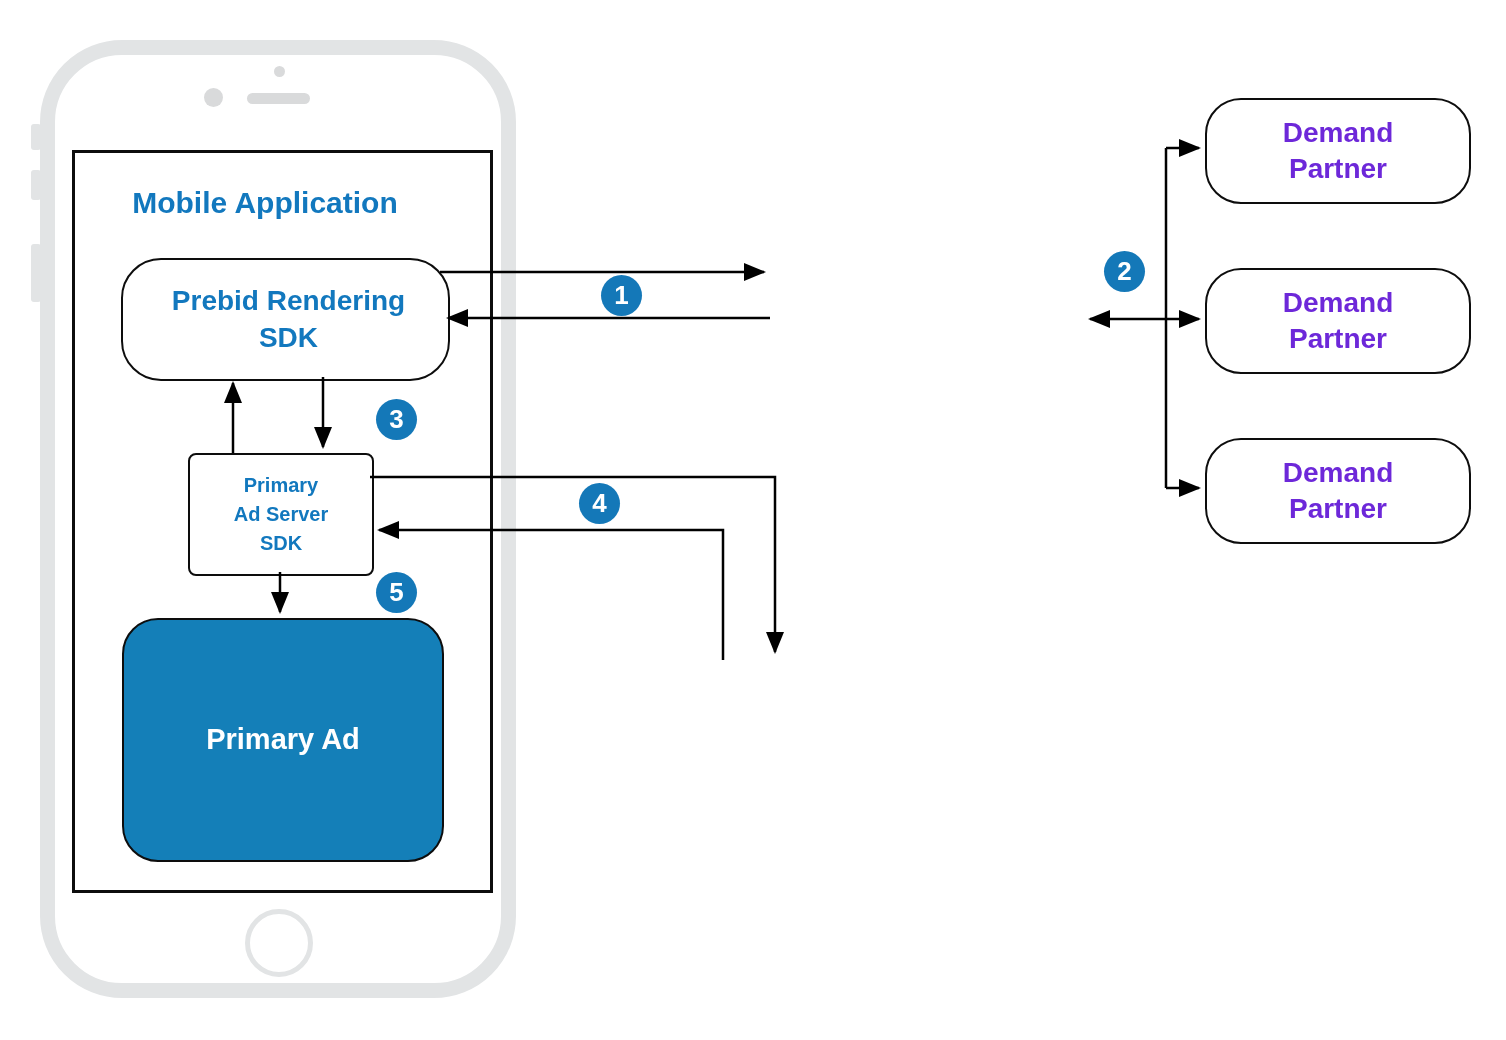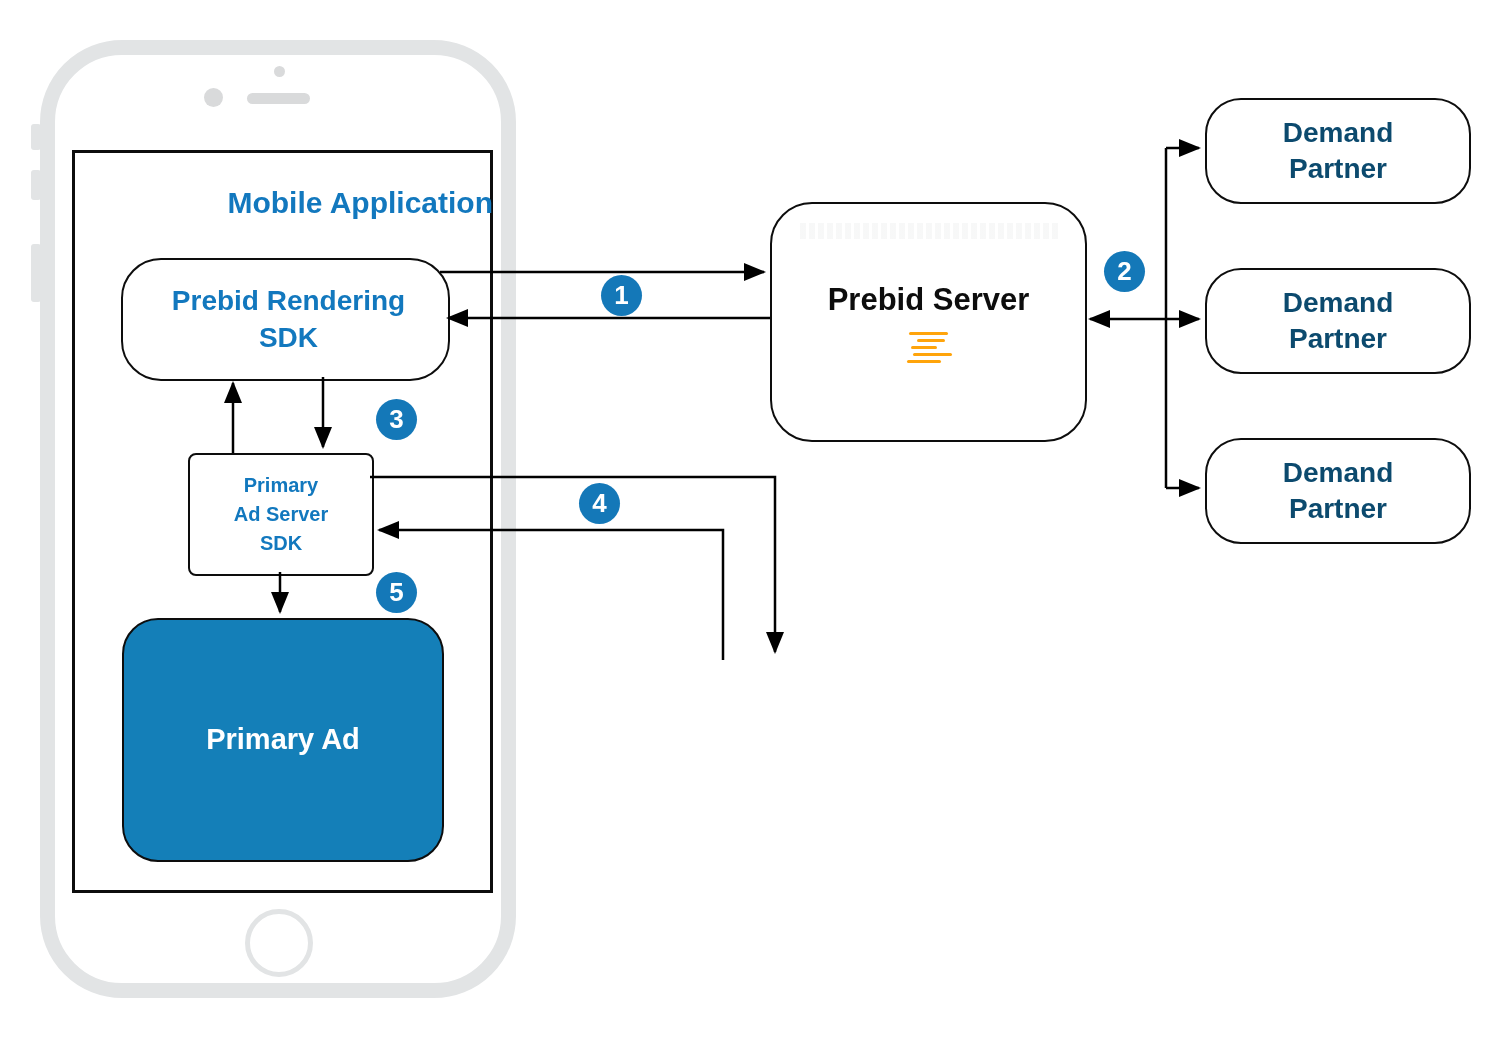--- a/index.html
+++ b/index.html
@@ -11,37 +11,37 @@
     border:15px solid #e2e4e5;border-radius:82px;background:#fff;z-index:1;}
   .side-btn{position:absolute;left:31px;width:10px;background:#e2e4e5;border-radius:3px;z-index:0;}
   .cam-dot{position:absolute;left:274px;top:66px;width:11px;height:11px;border-radius:50%;background:#d9dadb;z-index:2;}
   .front-cam{position:absolute;left:204px;top:88px;width:19px;height:19px;border-radius:50%;background:#d9dadb;z-index:2;}
   .speaker{position:absolute;left:247px;top:93px;width:63px;height:11px;border-radius:6px;background:#d9dadb;z-index:2;}
   .home-btn{position:absolute;left:245px;top:909px;width:58px;height:58px;border:5px solid #e2e4e5;border-radius:50%;background:#fff;z-index:2;}
 
   
   .app-box{position:absolute;left:72px;top:150px;width:415px;height:737px;
     border:3.5px solid #0d0d0d;background:#fff;z-index:2;}
-  .app-title{position:absolute;left:75px;top:186px;width:418px;text-align:right;
+  .app-title{position:absolute;left:56px;top:186px;width:418px;text-align:center;
     font-size:30px;font-weight:bold;color:#1278be;z-index:3;}
 
   
   .node{position:absolute;display:flex;align-items:center;justify-content:center;
     border:2.8px solid #0d0d0d;border-radius:36px;background:#fff;z-index:3;
     text-align:center;font-weight:bold;white-space:pre-line;line-height:1.3;}
 
   .n-prebid-sdk{left:121px;top:258px;width:319px;height:119px;border-radius:40px;
     font-size:28px;color:#1278be;padding-left:6px;}
   .n-primary-sdk{left:188px;top:453px;width:182px;height:119px;border-radius:8px;
     font-size:20px;color:#1278be;line-height:1.45;}
   .n-rendered-ad{left:122px;top:618px;width:318px;height:240px;border-radius:36px;
     background:#147fb8;color:#fff;font-size:29px;}
   .n-prebid-server{left:770px;top:202px;width:313px;height:236px;border-radius:42px;
     font-size:31px;color:#0d0d0d;flex-direction:column;gap:10px;}
-  .n-demand{left:1205px;width:262px;height:102px;font-size:28px;color:#0c4a6e;}
+  .n-demand{left:1205px;width:262px;height:102px;font-size:28px;color:#6d28d9;}
   .n-demand.d1{top:98px;}
   .n-demand.d2{top:268px;}
   .n-demand.d3{top:438px;}
   .n-primary-server{left:645px;top:660px;width:262px;height:98px;font-size:27px;color:#0d0d0d;}
 
   
   .wm-strip{position:absolute;top:19px;left:50%;transform:translateX(-50%);
     width:258px;height:16px;opacity:.55;
     background:repeating-linear-gradient(90deg,#f1f2f2 0 6px,transparent 6px 9px);}
 
@@ -93,27 +93,20 @@
   <div class="node n-primary-sdk">
     <span>Primary
 Ad Server
 SDK</span>
   </div>
 
   <div class="node n-rendered-ad">
     <span>Primary Ad</span>
   </div>
 
-  <div class="node n-prebid-server">
-    <div class="wm-strip"></div>
-    <span>Prebid Server</span>
-    <div class="prebid-logo">
-      <i></i><i></i><i></i><i></i><i></i>
-    </div>
-  </div>
 
   <div class="node n-demand d1">
     <span>Demand
 Partner</span>
   </div>
   <div class="node n-demand d2">
     <span>Demand
 Partner</span>
   </div>
   <div class="node n-demand d3">

